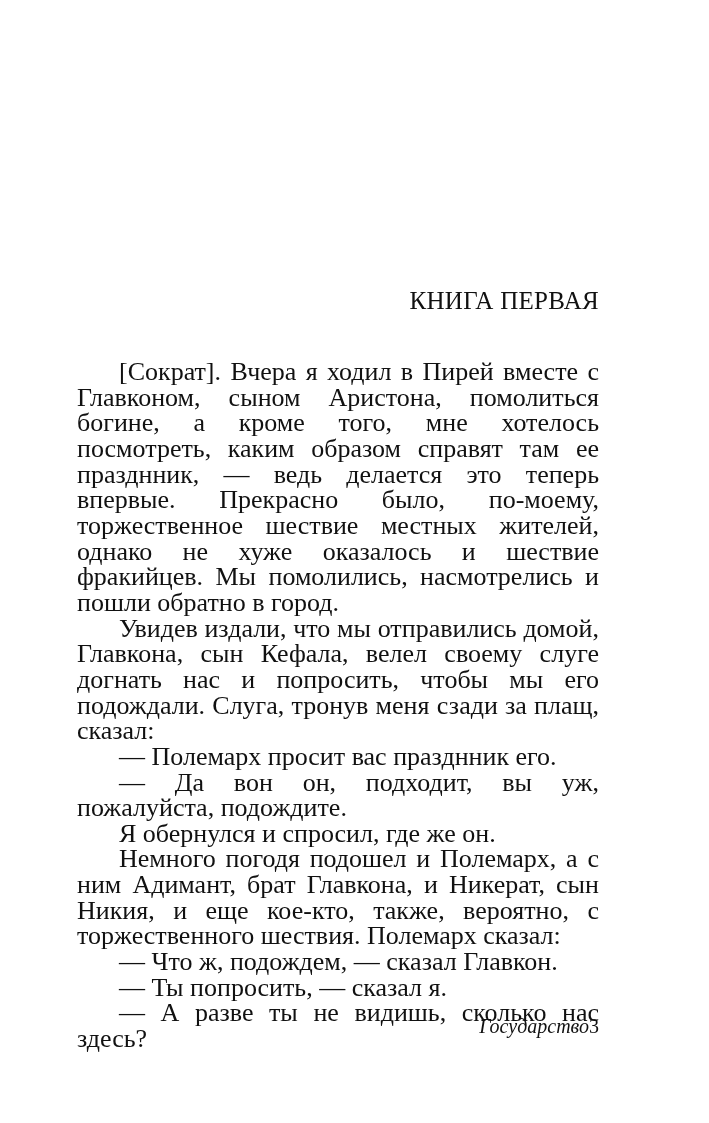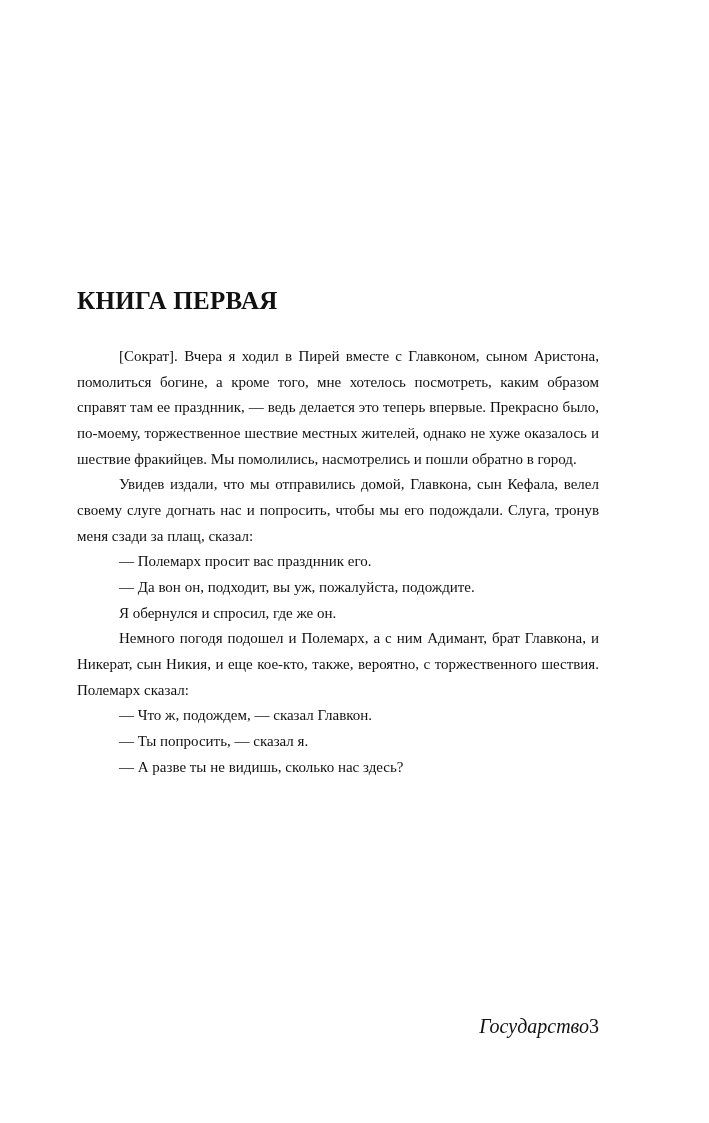--- a/index.html
+++ b/index.html
@@ -20,33 +20,33 @@
       left: 77px;
       top: 0;
       width: 522px;
       height: 1123px;
     }
     .chapter-title {
       position: absolute;
       top: 283px;
       left: 0;
       width: 522px;
-      text-align: left;
-      font-weight: bold;
+      text-align: right;
+      font-weight: normal;
       font-size: 25px;
       letter-spacing: 0.3px;
       margin: 0;
       line-height: 36px;
     }
     .body-text {
       position: absolute;
-      top: 344px;
+      top: 359px;
       left: 0;
       width: 522px;
-      font-size: 15px;
+      font-size: 26px;
       line-height: 25.65px;
     }
     .para {
       margin: 0;
       text-indent: 42px;
       text-align: justify;
       hyphens: manual;
     }
     .footer {
       position: absolute;

